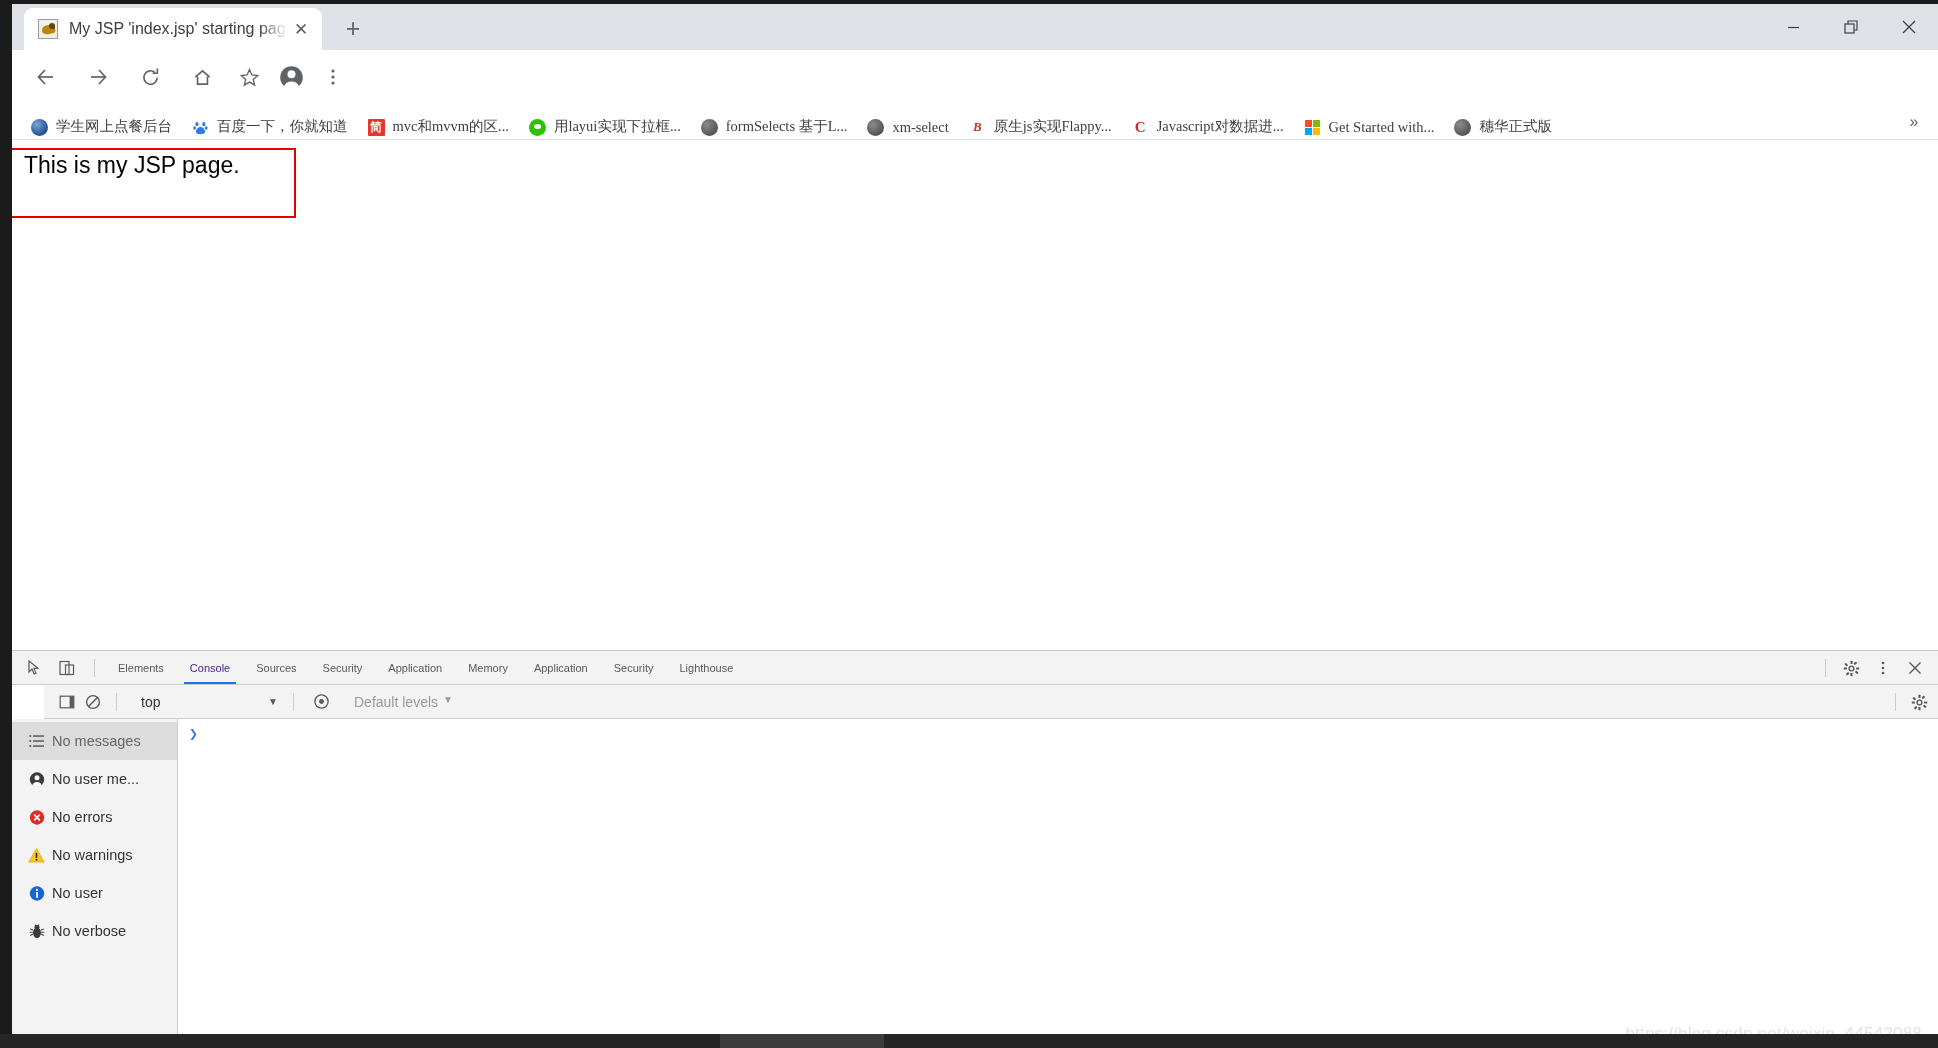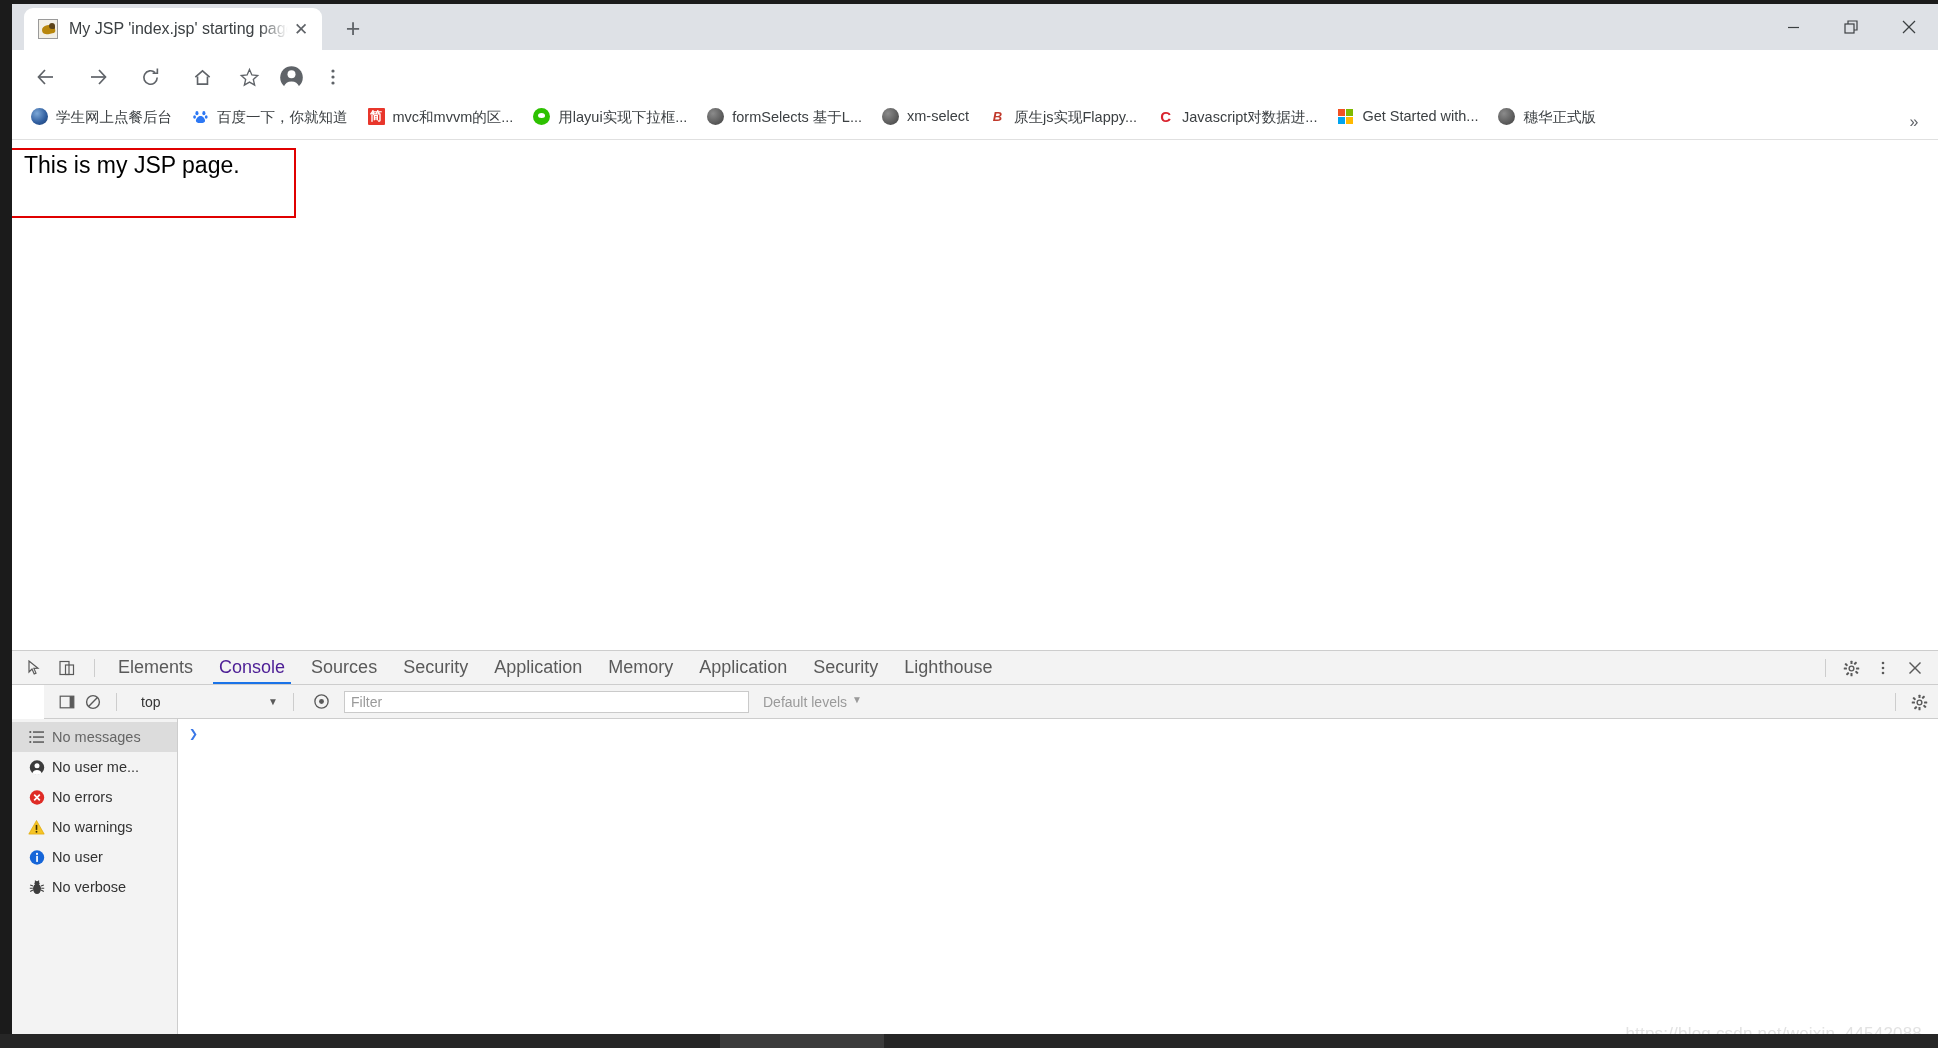--- a/index.html
+++ b/index.html
@@ -165,28 +165,29 @@
   
   #bookmarks {
     height: 36px;
     background: #ffffff;
     display: flex; align-items: center;
     padding: 0 10px;
     border-bottom: 1px solid #e0e0e0;
     position: relative;
   }
   .bm {
-    display: flex; align-items: flex-start;
+    display: flex; align-items: flex-end;
     height: 28px;
     padding: 0 9px;
     margin-right: 2px;
     font-size: 14.5px;
     color: #3c4043;
     white-space: nowrap;
     border-radius: 4px;
+    font-family: Liberation Serif, serif;
   }
   .bm-ico {
     width: 17px; height: 17px;
     flex: 0 0 17px;
     margin-right: 8px;
     border-radius: 2px;
     position: relative;
     display: flex; align-items: center; justify-content: center;
     font-size: 11px; color: #fff;
     overflow: hidden;
@@ -299,21 +300,21 @@
   }
   .dt-sep {
     width: 1px; height: 18px;
     background: #cdcdcd;
     margin: 0 10px;
   }
   .dt-tab {
     height: 33px;
     padding: 0 13px;
     display: flex; align-items: center;
-    font-size: 18px;
+    font-size: 11px;
     color: #5a5a5a;
     position: relative;
     text-align: right;
   }
   .dt-tab.active { color: #4c1d95; }
   .dt-tab.active::after {
     content: "";
     position: absolute;
     left: 7px; right: 7px; bottom: 0;
     height: 2.5px;
@@ -377,21 +378,21 @@
     background: #ffffff;
   }
   #console-sidebar {
     width: 166px;
     flex: 0 0 166px;
     background: #f3f3f3;
     border-right: 1px solid #cdcdcd;
     padding-top: 3px;
   }
   .cs-item {
-    height: 30px;
+    height: 38px;
     display: flex; align-items: center;
     padding-left: 40px;
     font-size: 14.5px;
     color: #333333;
     position: relative;
   }
   .cs-item.selected { background: #dcdcdc; color: #666; }
   .cs-ico {
     position: absolute;
     left: 16px; top: 50%;
@@ -676,21 +677,20 @@
           <span>top</span>
           <span style="font-size:10px;color:#5a5a5a;">▼</span>
         </div>
         <div class="dt-sep"></div>
         <div class="fb-icon" id="eye-icon">
           <svg width="17" height="17" viewBox="0 0 18 18">
             <circle cx="9" cy="9" r="7" fill="none" stroke="currentColor" stroke-width="1.4"></circle>
             <circle cx="9" cy="9" r="2.6" fill="currentColor"></circle>
           </svg>
         </div>
-        <div id="filter-input">Filter</div>
         <div id="levels">
           <span>Default levels</span>
           <span style="font-size:10px;margin-left:5px;">▼</span>
         </div>
         <div id="fb-right">
           <div class="dt-sep"></div>
           <div class="fb-icon">
             <svg width="17" height="17" viewBox="0 0 18 18">
               <g fill="currentColor">
                 <circle cx="9" cy="9" r="2.5" fill="none" stroke="currentColor" stroke-width="1.5"></circle>

